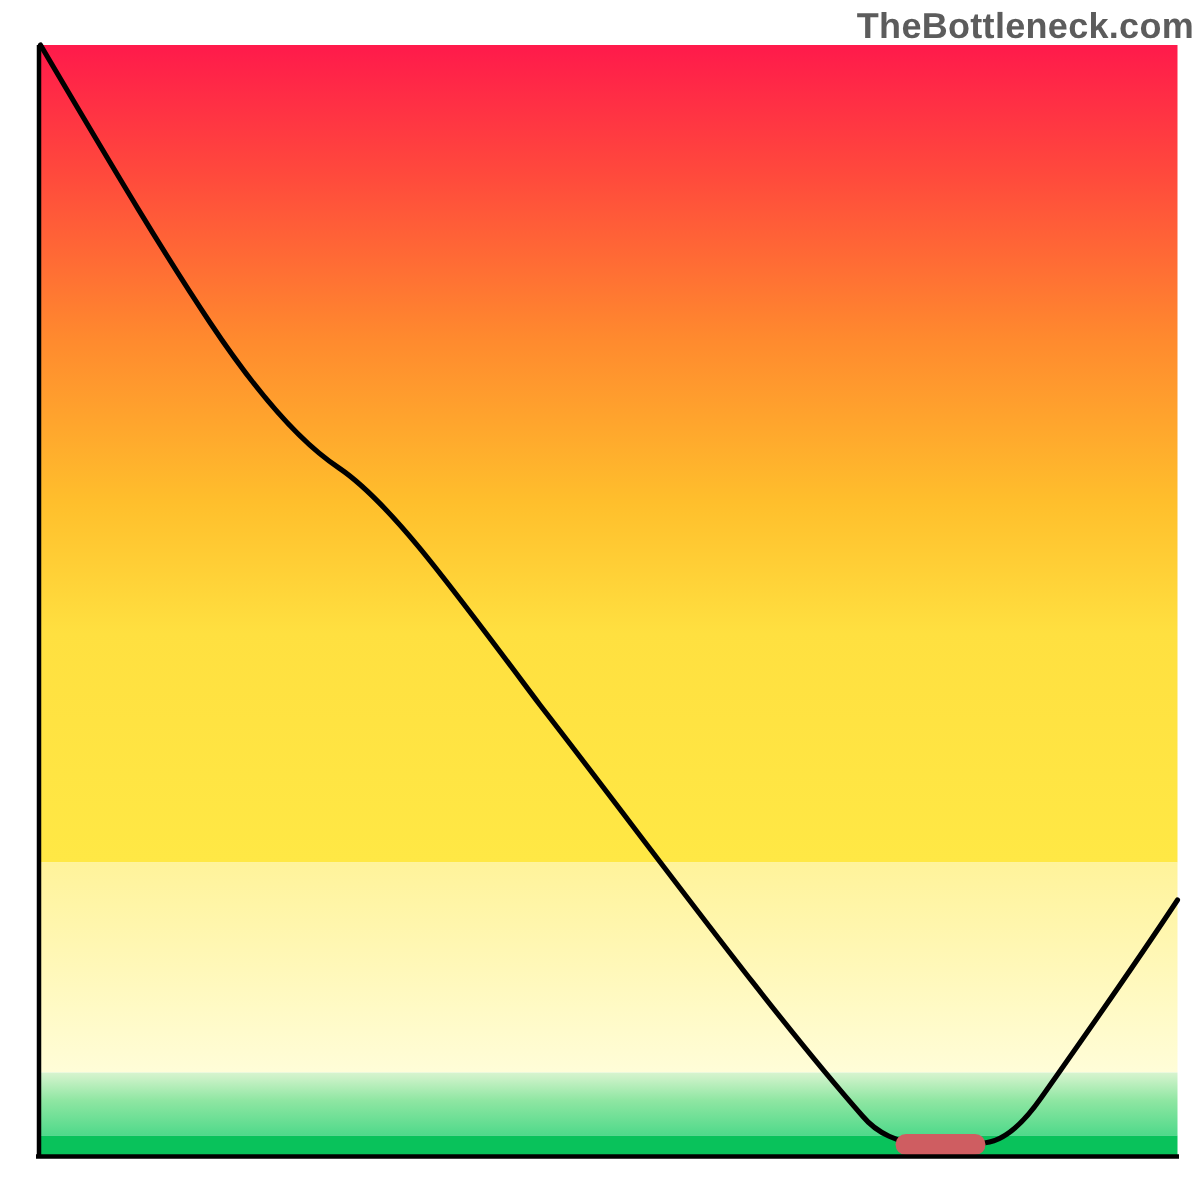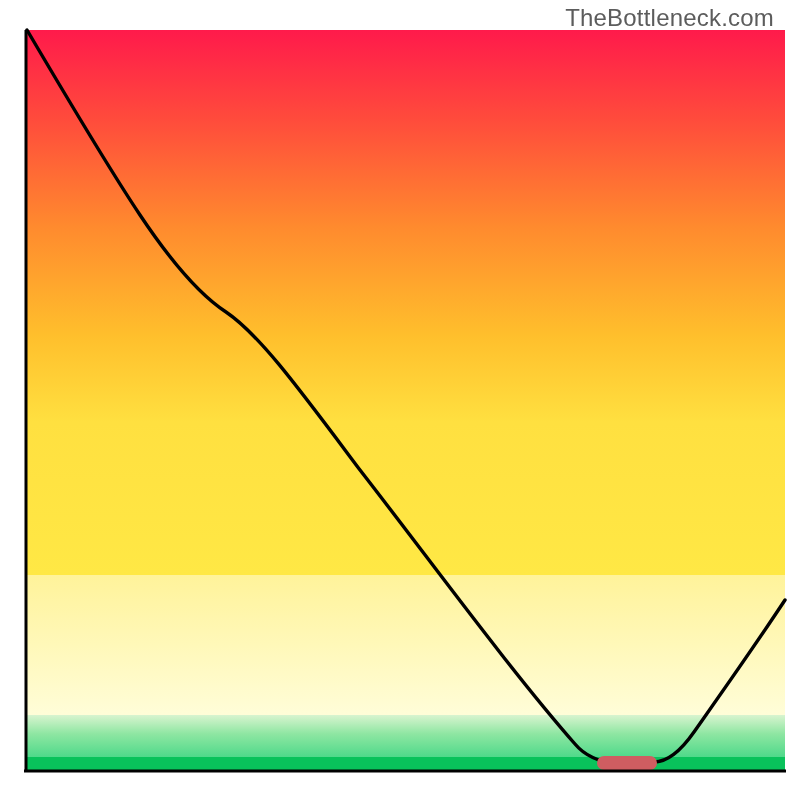--- a/index.html
+++ b/index.html
@@ -12,23 +12,23 @@
     font-family: Arial, Helvetica, sans-serif;
   }
   .stage {
     position: relative;
     width: 800px;
     height: 800px;
   }
   .watermark {
     position: absolute;
     top: 4px;
-    right: 26px;
+    right: 4px;
     font-size: 24px;
-    font-weight: 400;
+    font-weight: 700;
     color: #5c5c5c;
     letter-spacing: 0.2px;
     z-index: 10;
   }
   svg.chart {
     position: absolute;
     left: 0;
     top: 0;
   }
 </style>

